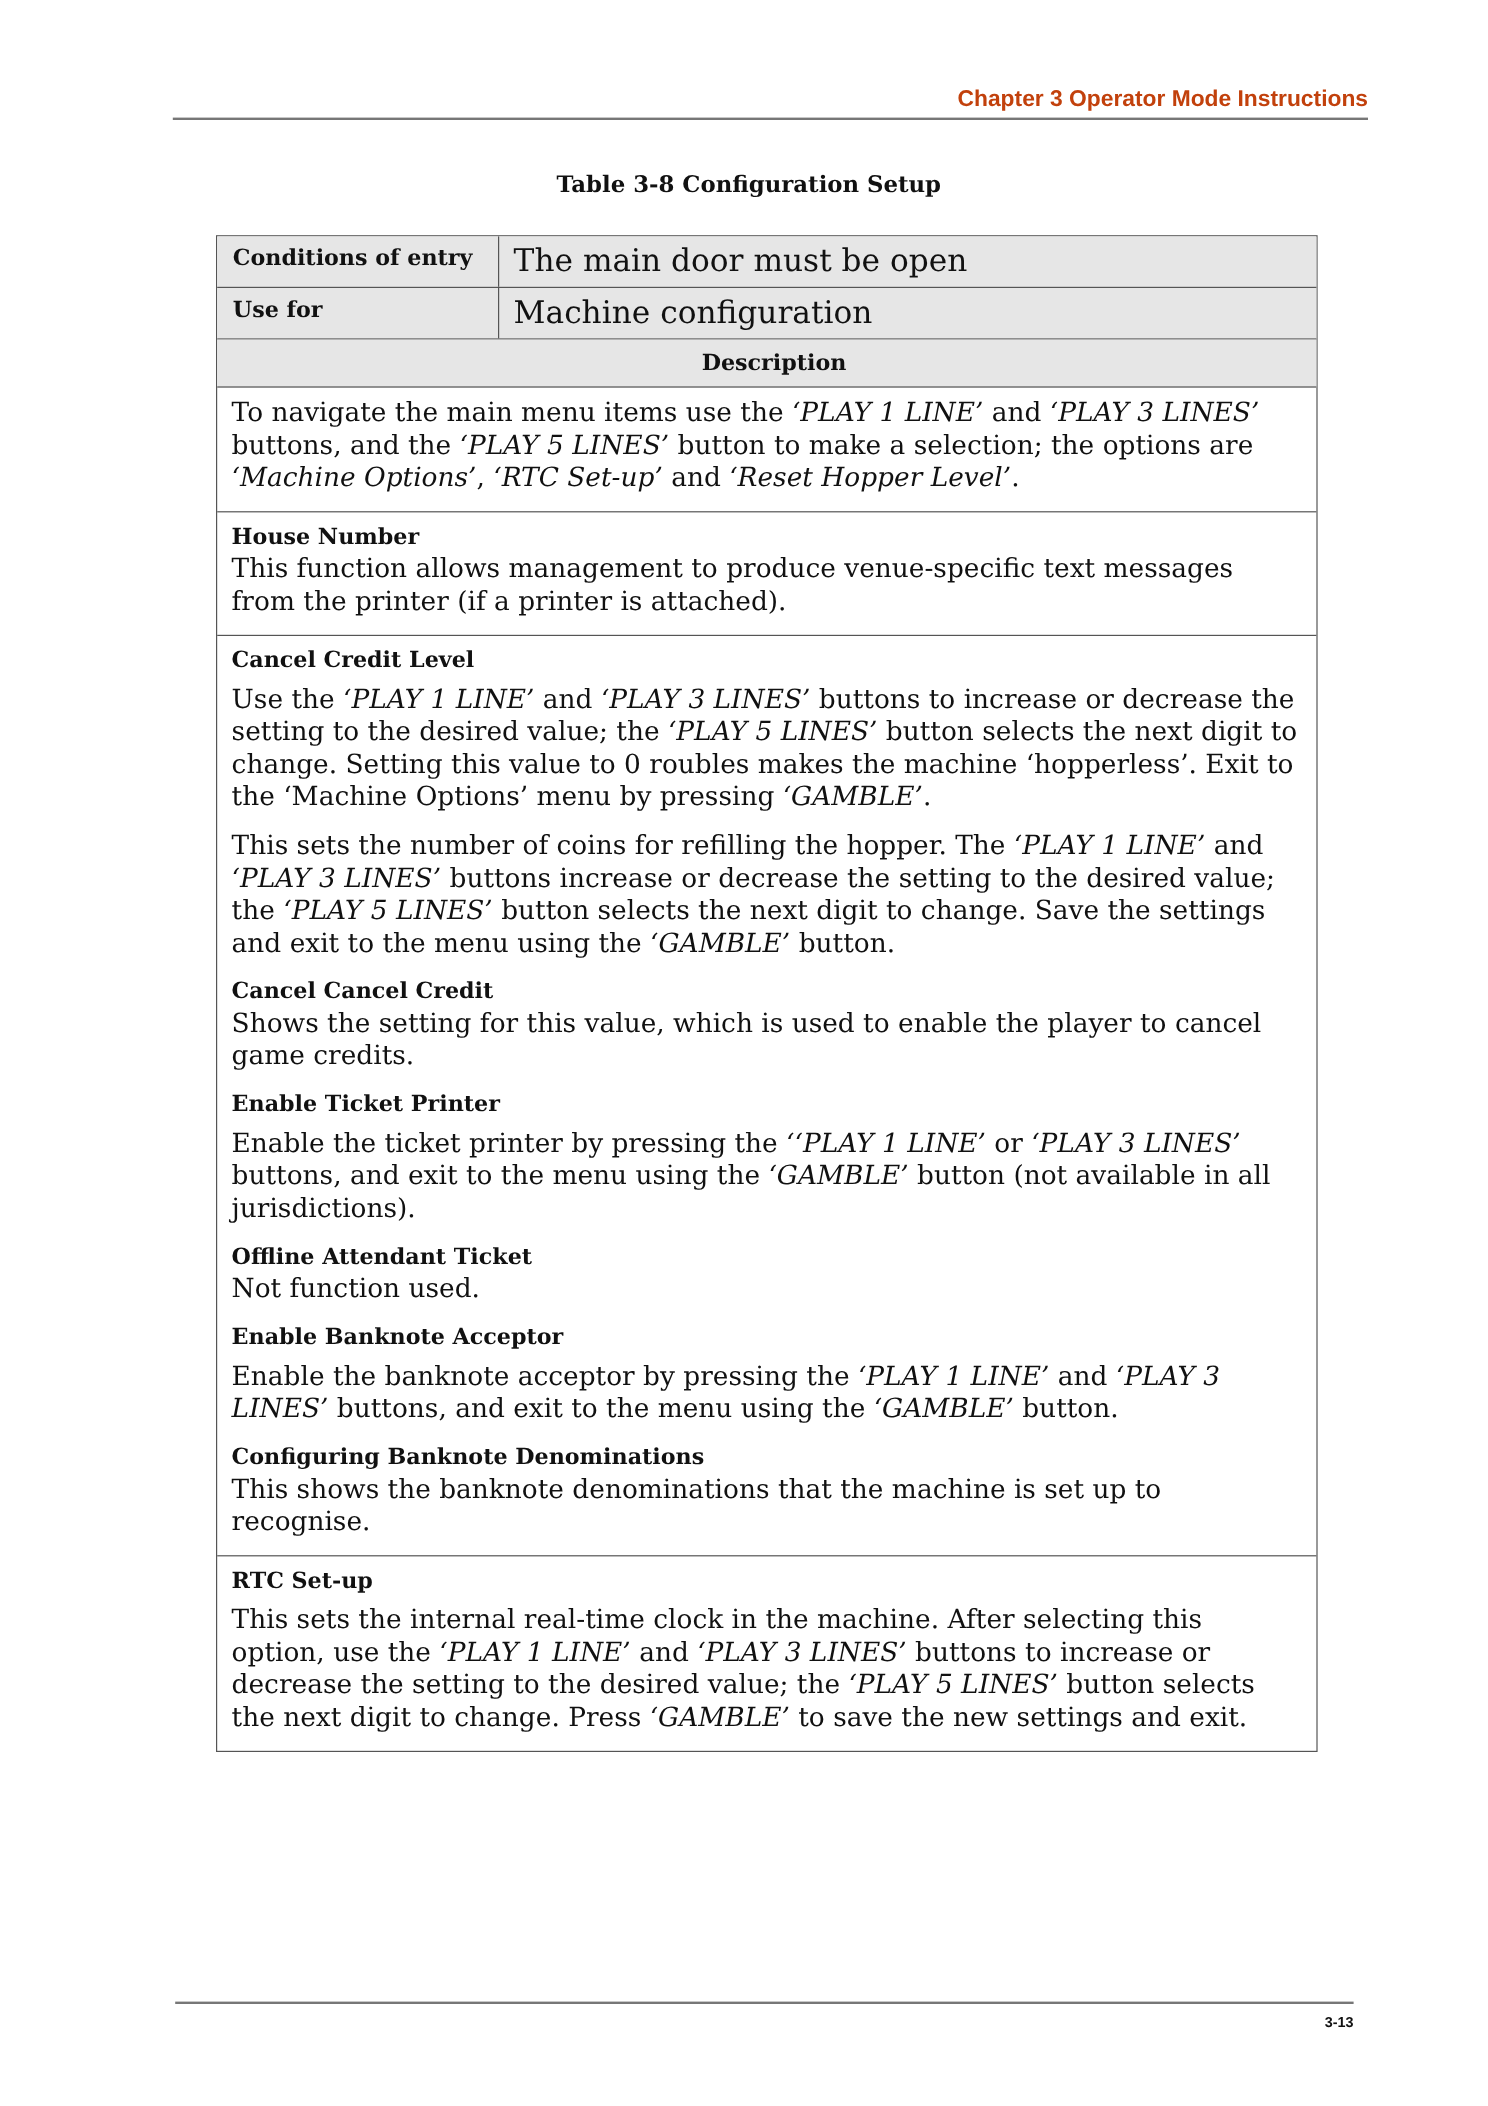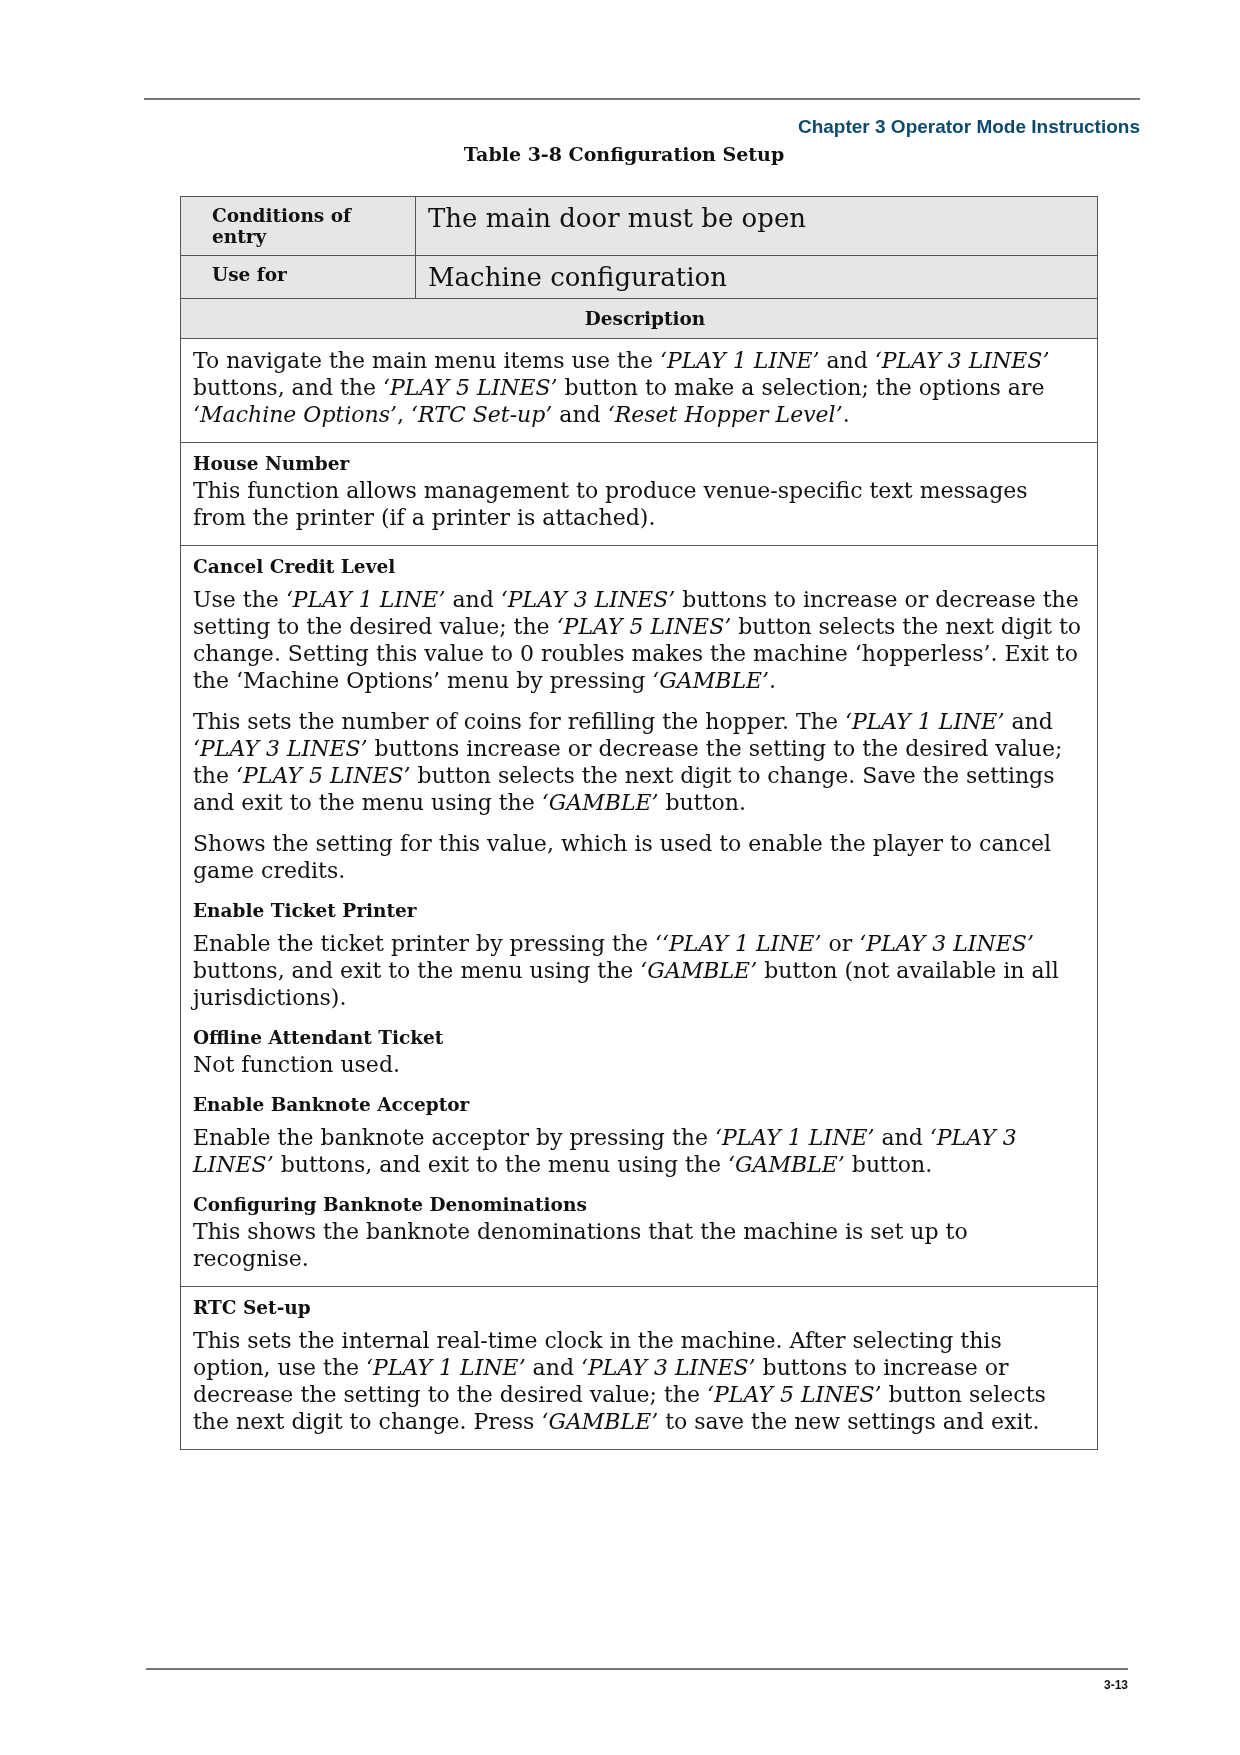--- a/index.html
+++ b/index.html
@@ -1,24 +1,24 @@
 <!DOCTYPE html>
 <html><head>
   <meta charset="utf-8">
   <style>
     html, body { margin: 0; padding: 0; background: #ffffff; }
     body { width: 1240px; height: 1755px; position: relative; overflow: hidden; color: #111; }
     .header { position: absolute; left: 144px; top: 70px; width: 996px; height: 28px; border-bottom: 2px solid #777; }
-    .header-text { position: absolute; right: 0; top: 2px; font-family: "Liberation Sans", sans-serif; font-weight: bold; font-size: 19px; color: #0c4a6e; margin-top: 44px; }
+    .header-text { position: absolute; right: 0; top: 2px; font-family: "Liberation Sans", sans-serif; font-weight: bold; font-size: 19px; color: #c2410c; }
     .caption { position: absolute; left: 4px; width: 1240px; top: 143px; text-align: center; font-family: "DejaVu Serif", serif; font-weight: bold; font-size: 19px; }
     .tbl { position: absolute; left: 180px; top: 196px; width: 918px; border: 1px solid #555; box-sizing: border-box; font-family: "DejaVu Serif", serif; }
     .row { display: flex; border-bottom: 1px solid #555; }
     .row:last-child { border-bottom: none; }
     .shade { background: #e6e6e6; }
-    .key { width: 235px; border-right: 1px solid #555; padding: 8px 31px; box-sizing: border-box; font-weight: bold; font-size: 18.5px; }
+    .key { width: 235px; border-right: 1px solid #555; padding: 8px 13px; box-sizing: border-box; font-weight: bold; font-size: 18.5px; }
     .val { flex: 1; padding: 6px 12px; font-size: 26px; }
     .desc-head { width: 100%; text-align: center; font-weight: bold; font-size: 18.5px; padding: 9px 0 9px 12px; }
     .cell { width: 100%; padding: 8px 12px 14px 12px; box-sizing: border-box; }
     .sub-title { font-weight: bold; font-size: 18.5px; line-height: 26px; }
     .body-text { font-size: 22px; line-height: 27px; }
     .gap { margin-top: 6px; }
     .sec { margin-bottom: 14px; }
     .sec:last-child { margin-bottom: 0; }
     .footer { position: absolute; left: 146px; top: 1668px; width: 982px; border-top: 2px solid #777; }
     .page-num { position: absolute; right: 0; top: 8px; font-family: "Liberation Sans", sans-serif; font-weight: bold; font-size: 12px; }
@@ -60,20 +60,21 @@
   <div class="row">
     <div class="cell">
       <div class="sec">
         <div class="sub-title">Cancel Credit Level</div>
         <div class="body-text gap"><span>Use the </span><i>‘PLAY 1 LINE’</i><span> and </span><i>‘PLAY 3 LINES’</i><span> buttons to increase or decrease the setting to the desired value; the </span><i>‘PLAY 5 LINES’</i><span> button selects the next digit to change.  Setting this value to 0 roubles makes the machine ‘hopperless’.  Exit to the ‘Machine Options’ menu by pressing </span><i>‘GAMBLE’</i><span>.</span></div>
       </div>
       <div class="sec">
         <div class="body-text gap"><span>This sets the number of coins for refilling the hopper.  The </span><i>‘PLAY 1 LINE’</i><span> and </span><i>‘PLAY 3 LINES’</i><span> buttons increase or decrease the setting to the desired value; the </span><i>‘PLAY 5 LINES’</i><span> button selects the next digit to change.  Save the settings and exit to the menu using the </span><i>‘GAMBLE’</i><span> button.</span></div>
       </div>
       <div class="sec">
+        <div class="sub-title">Cancel Cancel Credit</div>
         <div class="body-text">Shows the setting for this value, which is used to enable the player to cancel game credits.</div>
       </div>
       <div class="sec">
         <div class="sub-title">Enable Ticket Printer</div>
         <div class="body-text gap"><span>Enable the ticket printer by pressing the </span><i>‘‘PLAY 1 LINE’</i><span> or </span><i>‘PLAY 3 LINES’</i><span> buttons, and exit to the menu using the </span><i>‘GAMBLE’</i><span> button (not available in all jurisdictions).</span></div>
       </div>
       <div class="sec">
         <div class="sub-title">Offline Attendant Ticket</div>
         <div class="body-text">Not function used.</div>
       </div>

